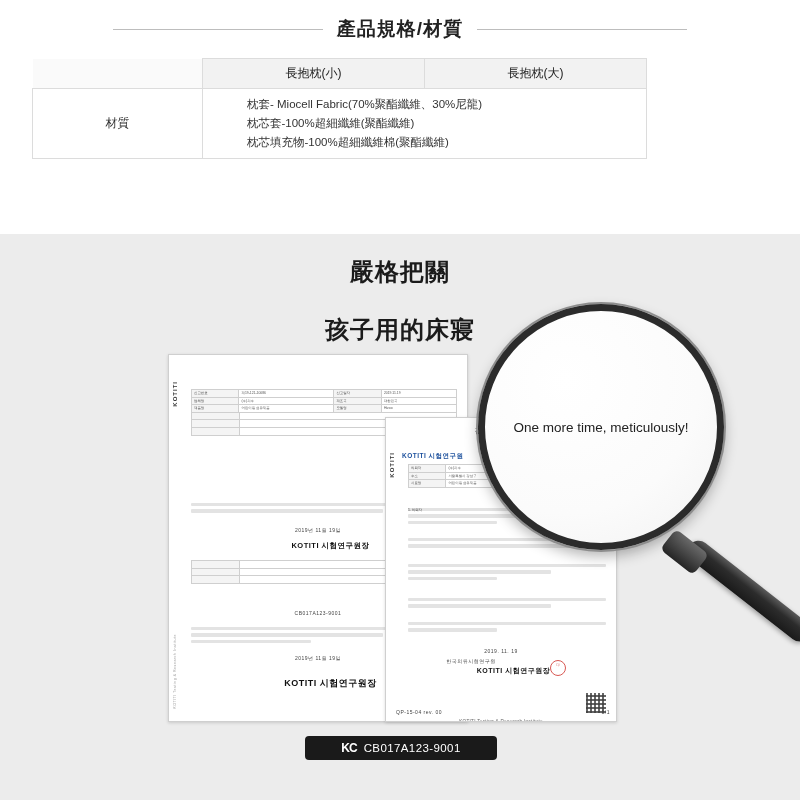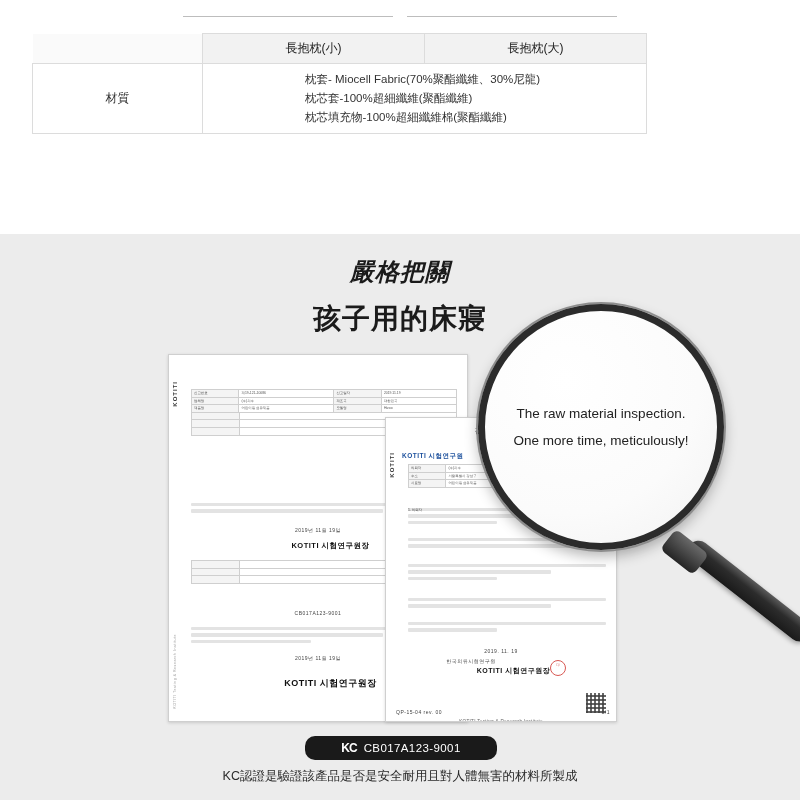--- a/index.html
+++ b/index.html
@@ -60,40 +60,40 @@
     color: #333;
     font-size: 12px;
   }
   td.val {
     text-align: center;
     font-size: 11.5px;
     color: #333;
   }
   td.val.multi {
     text-align: left;
-    padding-left: 102px;
+    padding-left: 44px;
     line-height: 1.65;
   }
   .size-row td { height: 26px; }
   .origin-row td { height: 26px; }
 
   
   .insp {
     position: absolute;
     left: 0; top: 234px;
     width: 800px; height: 566px;
     background: #ececec;
   }
   .insp-h1, .insp-h2 {
     text-align: center;
     font-weight: bold;
     color: #1b1b1b;
   }
-  .insp-h1 { font-size: 24px; margin-top: 22px; letter-spacing: 1px; font-style: italic; }
-  .insp-h2 { font-size: 28px; margin-top: 12px; letter-spacing: 1px; }
+  .insp-h1 { font-size: 24px; margin-top: 22px; letter-spacing: 1px; }
+  .insp-h2 { font-size: 24px; margin-top: 26px; letter-spacing: 1px; }
 
   
   .doc {
     position: absolute;
     background: #ffffff;
     border: 1px solid #cfcfcf;
     box-shadow: 0 1px 3px rgba(0,0,0,.15);
     overflow: hidden;
   }
   .doc-a { left: 168px; top: 120px; width: 300px; height: 368px; }
@@ -259,21 +259,21 @@
     transform: rotate(38deg);
     transform-origin: 0 50%;
   }
 
   
   .kc-bar {
     position: absolute;
     left: 305px; top: 502px;
     width: 192px; height: 24px;
     background: #1a1a1a;
-    border-radius: 10px;
+    border-radius: 4px;
     display: flex;
     align-items: center;
     justify-content: center;
     gap: 7px;
   }
   .kc-mark {
     font-size: 12px;
     color: #fff;
     font-weight: bold;
     letter-spacing: -1px;
@@ -292,20 +292,21 @@
   }
 </style>
 </head>
 <body>
 
 <div class="page">
 
   <div class="spec-section">
     <div class="spec-title-row">
       <div class="rule"></div>
+      <div class="spec-title">產品規格/材質</div>
       <div class="rule"></div>
     </div>
 
     <table class="spec">
       <thead>
         <tr>
           <th class="col-label th-blank"></th>
           <th>長抱枕(小)</th>
           <th>長抱枕(大)</th>
         </tr>
@@ -463,25 +464,23 @@
         <div class="cert-code" style="bottom:14px; left:10px; right:auto; text-align:left;">QP-15-04 rev. 00</div>
         <div class="cert-code" style="bottom:14px; right:6px; left:auto; text-align:right;">1/1</div>
         <div class="doc-footer">KOTITI Testing &amp; Research Institute</div>
       </div>
     </div>
 
     <div class="handle"></div>
     <div class="handle-neck"></div>
     <div class="magnifier">
       <div class="glass-text">
-        <div>The raw material inspection.</div>
         <div>One more time, meticulously!</div>
       </div>
     </div>
 
     <div class="kc-bar">
       <span class="kc-mark">KC</span>
       <span class="kc-text">CB017A123-9001</span>
     </div>
-    <div class="kc-caption">KC認證是驗證該產品是否是安全耐用且對人體無害的材料所製成</div>
   </div>
 
 </div>
 
 </body></html>

